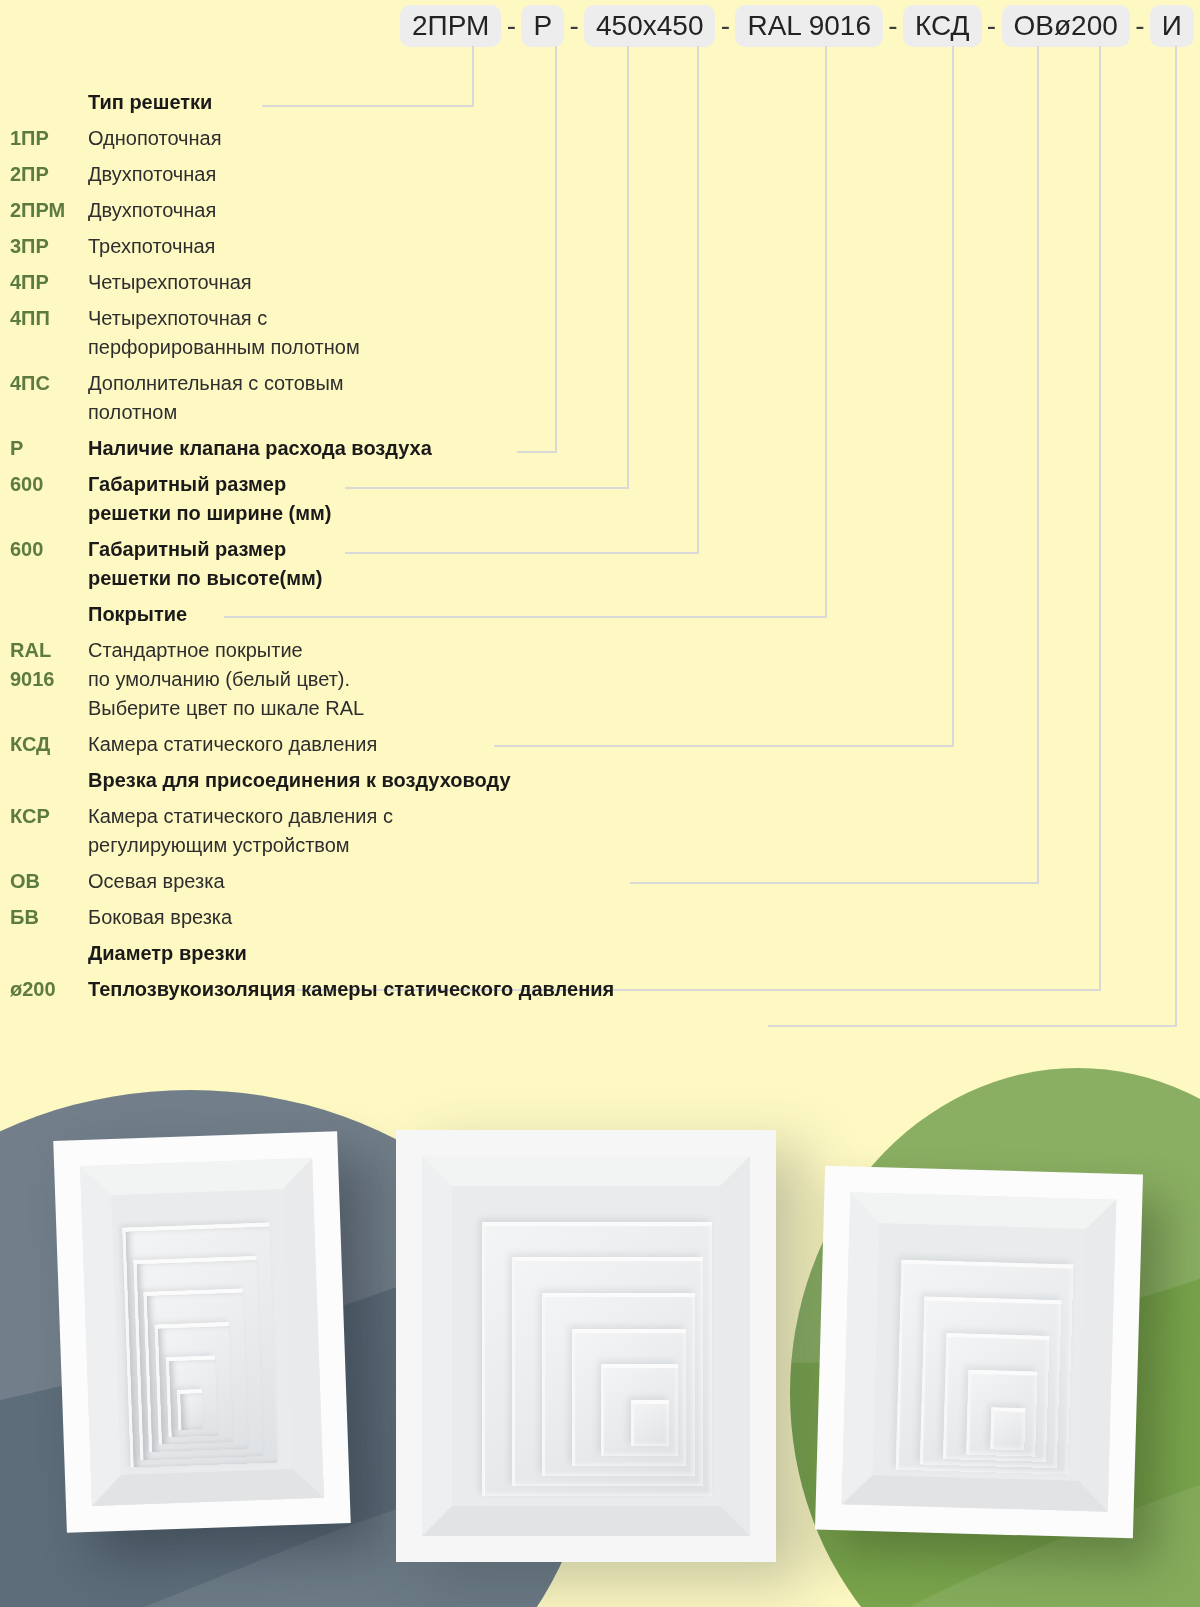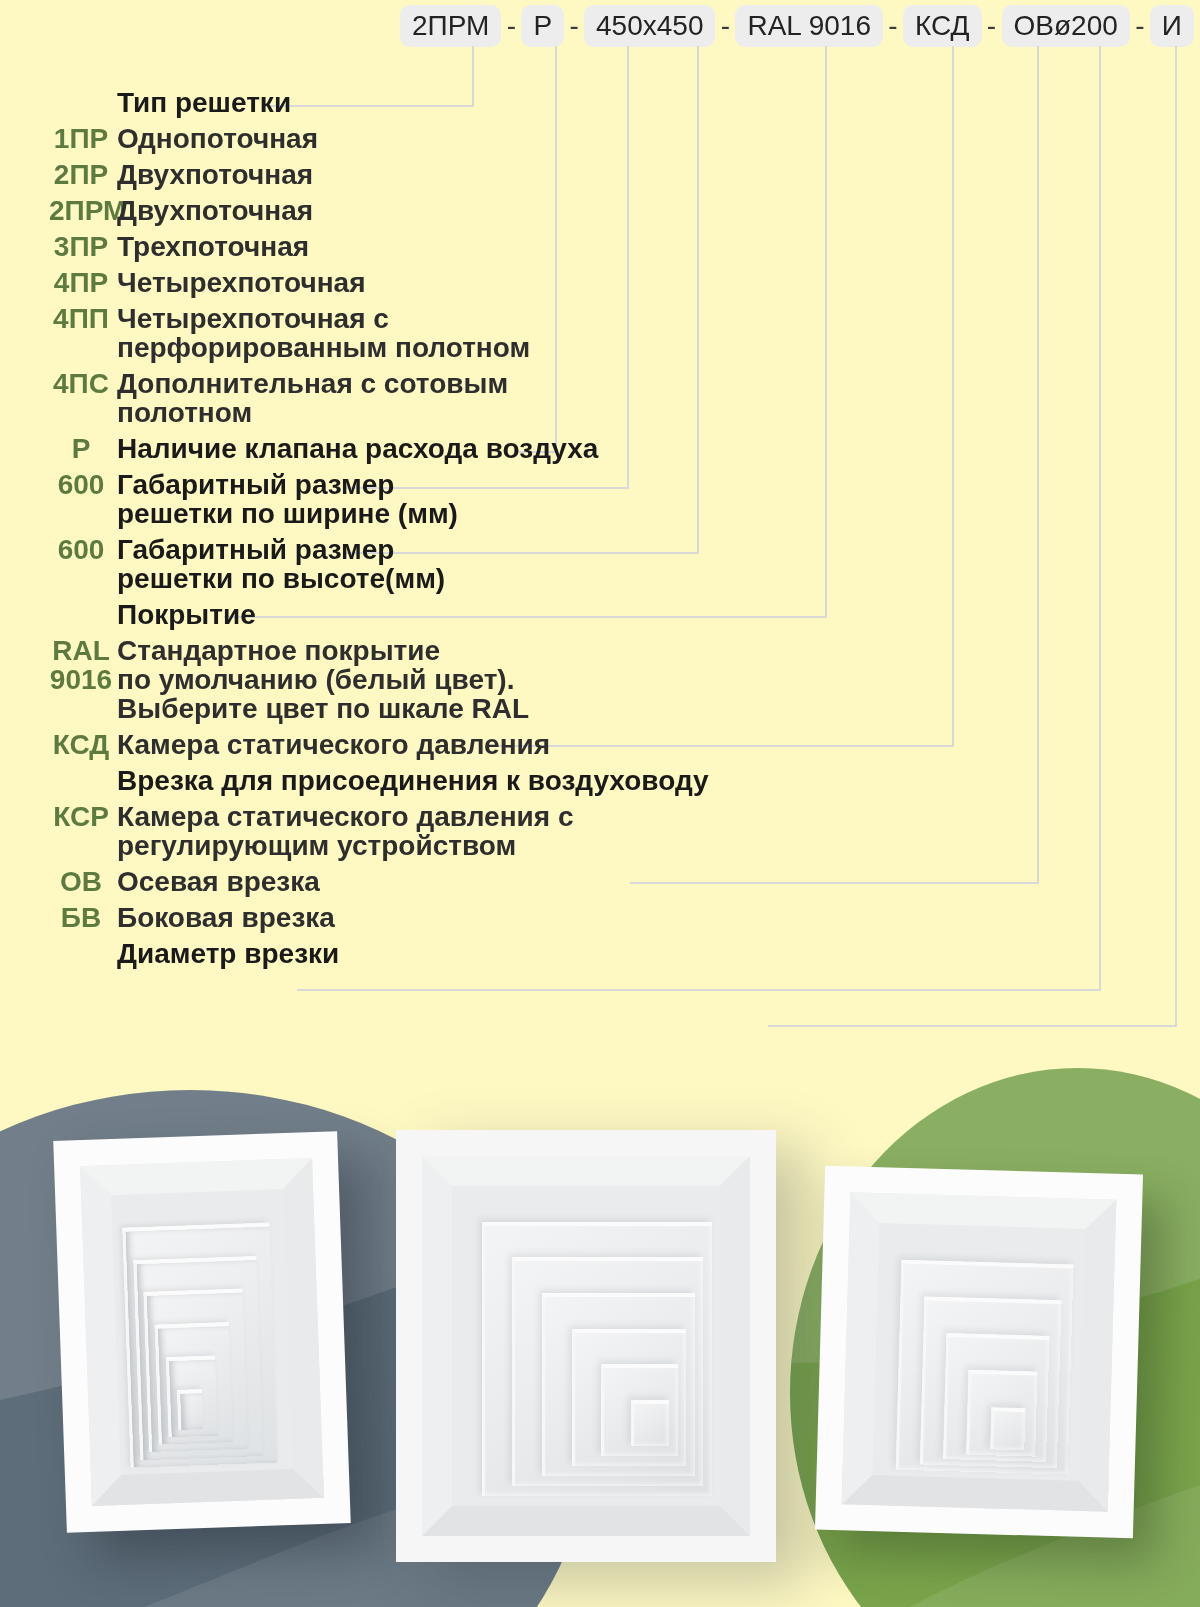--- a/index.html
+++ b/index.html
@@ -20,26 +20,26 @@
   .chip{
     background:var(--chip-bg);color:var(--chip-text);
     font-size:28px;line-height:1.1;padding:6px 12px;border-radius:10px;white-space:nowrap;
   }
   .dash{font-size:28px;color:#3c3c3c;flex:none;}
   
   .connectors{position:absolute;left:0;top:0;width:1200px;height:1100px;z-index:1;}
   .connectors polyline{fill:none;stroke:var(--line);stroke-width:2;}
   
   .legend{position:absolute;left:10px;top:88px;width:780px;z-index:2;}
-  .row{display:flex;gap:4px;margin-bottom:7px;font-size:28px;line-height:29px;margin-left:39px;}
+  .row{display:flex;gap:14px;margin-bottom:7px;font-size:20px;line-height:29px;}
   .row .code{
-    flex:none;width:64px;text-align:center;color:var(--accent);
+    flex:none;width:64px;text-align:left;color:var(--accent);
     font-weight:700;white-space:pre-line;
   }
-  .row .text{white-space:pre-line;color:var(--body);font-weight:bold;}
+  .row .text{white-space:pre-line;color:var(--body);}
   .row.bold .text{font-weight:700;color:var(--heading);}
   
   .blob{position:absolute;border-radius:50%;overflow:hidden;z-index:0;}
   .blob-gray{left:-210px;top:1090px;width:800px;height:690px;background:var(--blob-gray);}
   .blob-green{left:790px;top:1068px;width:575px;height:650px;background:var(--blob-green);}
   .band{position:absolute;background:rgba(255,255,255,.13);border-radius:45%;}
   .band.b1{width:150%;height:42%;top:-4%;left:-28%;transform:rotate(-16deg);}
   .band.b2{width:160%;height:38%;bottom:-8%;left:-22%;transform:rotate(-22deg);background:rgba(255,255,255,.09);}
   
   .diffuser{position:absolute;z-index:2;}
@@ -194,20 +194,24 @@
   <div class="row">
     <div class="code">БВ</div>
     <div class="text">Боковая врезка</div>
   </div>
 
   <div class="row bold">
     <div class="code"></div>
     <div class="text">Диаметр врезки</div>
   </div>
 
+  <div class="row bold">
+    <div class="code">ø200</div>
+    <div class="text">Теплозвукоизоляция камеры статического давления</div>
+  </div>
 </div>
 
   <div class="blob blob-gray">
     <div class="band b1"></div>
     <div class="band b2"></div>
   </div>
   <div class="blob blob-green">
     <div class="band b1"></div>
     <div class="band b2"></div>
   </div>

